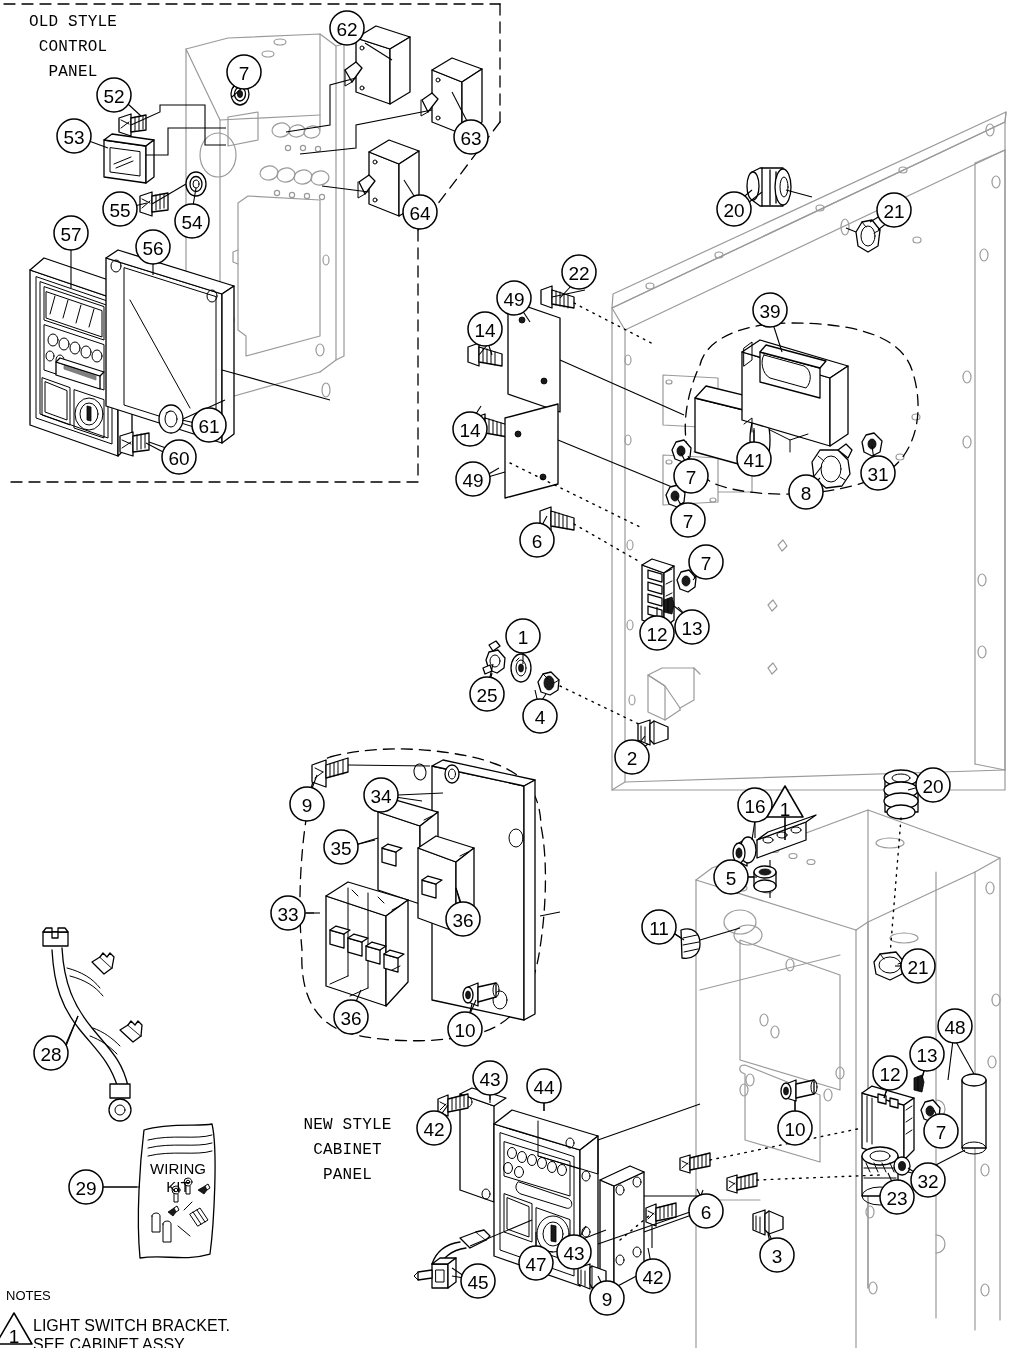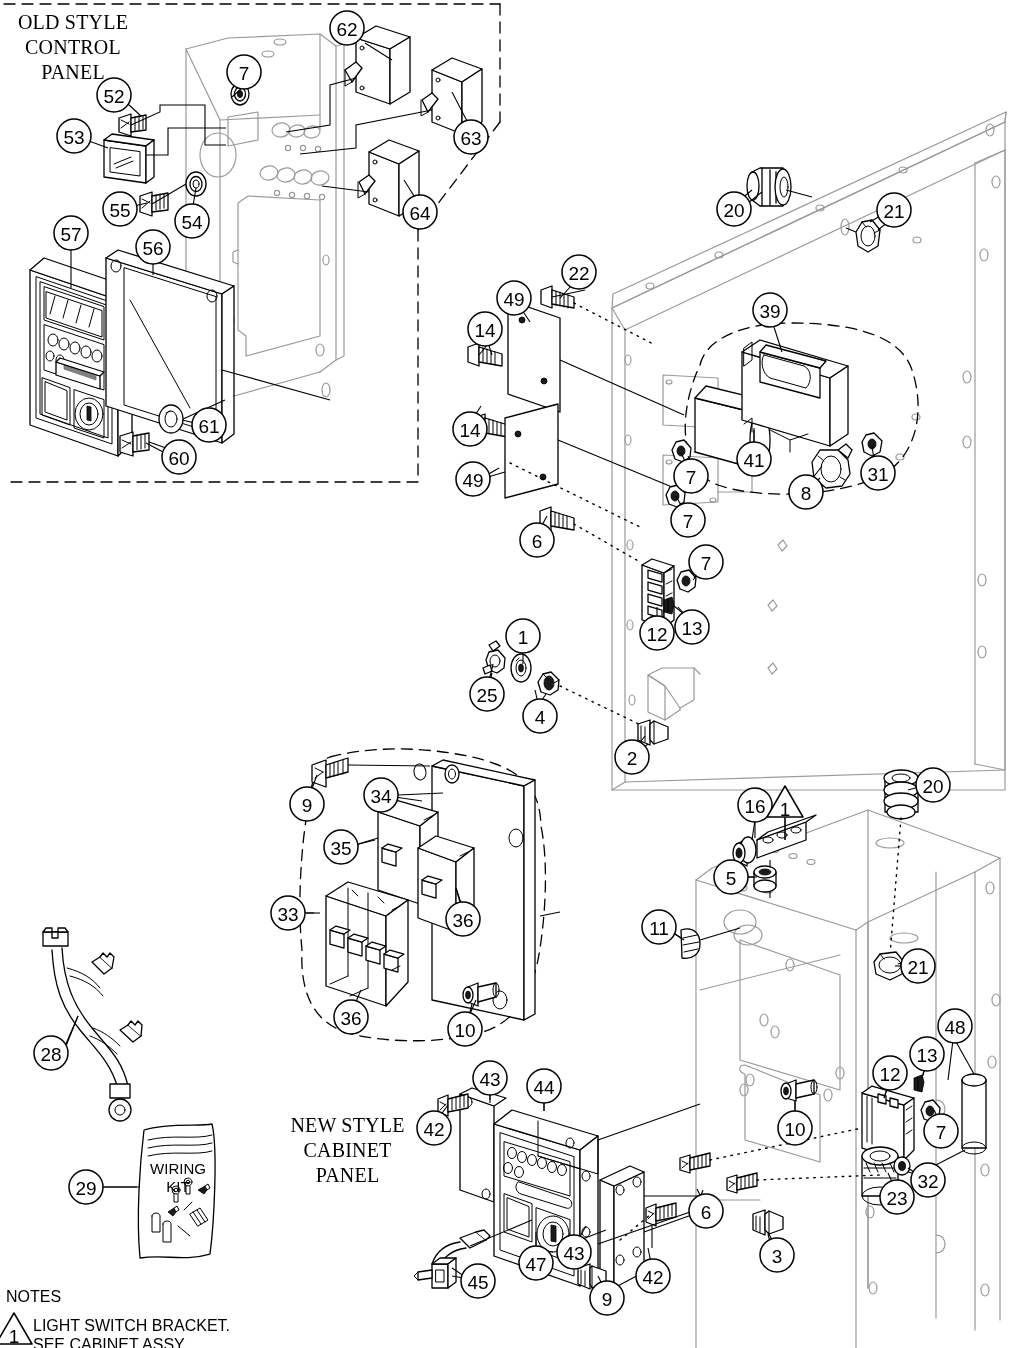--- a/index.html
+++ b/index.html
@@ -19,42 +19,42 @@
     overflow: hidden;
   }
   #artboard {
     position: absolute;
     left: 0; top: 0;
     width: 1019px;
     height: 1348px;
   }
   .ttl {
     position: absolute;
-    font-family: Liberation Serif, serif;
-    font-size: 20px;
+    font-family: Liberation Mono, monospace;
+    font-size: 16px;
     line-height: 25px;
     color: #000;
     letter-spacing: 0.2px;
     white-space: pre-line;
     text-align: center;
   }
   #title-old {
     left: 8px; top: 10px;
     text-align: center;
     width: 130px;
   }
   #title-new {
     left: 280px; top: 1113px;
     width: 135px;
     text-align: center;
   }
   #notes-heading {
     position: absolute;
     left: 6px; top: 1288px;
-    font-size: 16px;
+    font-size: 13px;
     color: #000;
   }
   #note-1-text {
     position: absolute;
     left: 33px; top: 1316px;
     font-size: 16px;
     line-height: 19px;
     color: #000;
     white-space: pre-line;
   }

